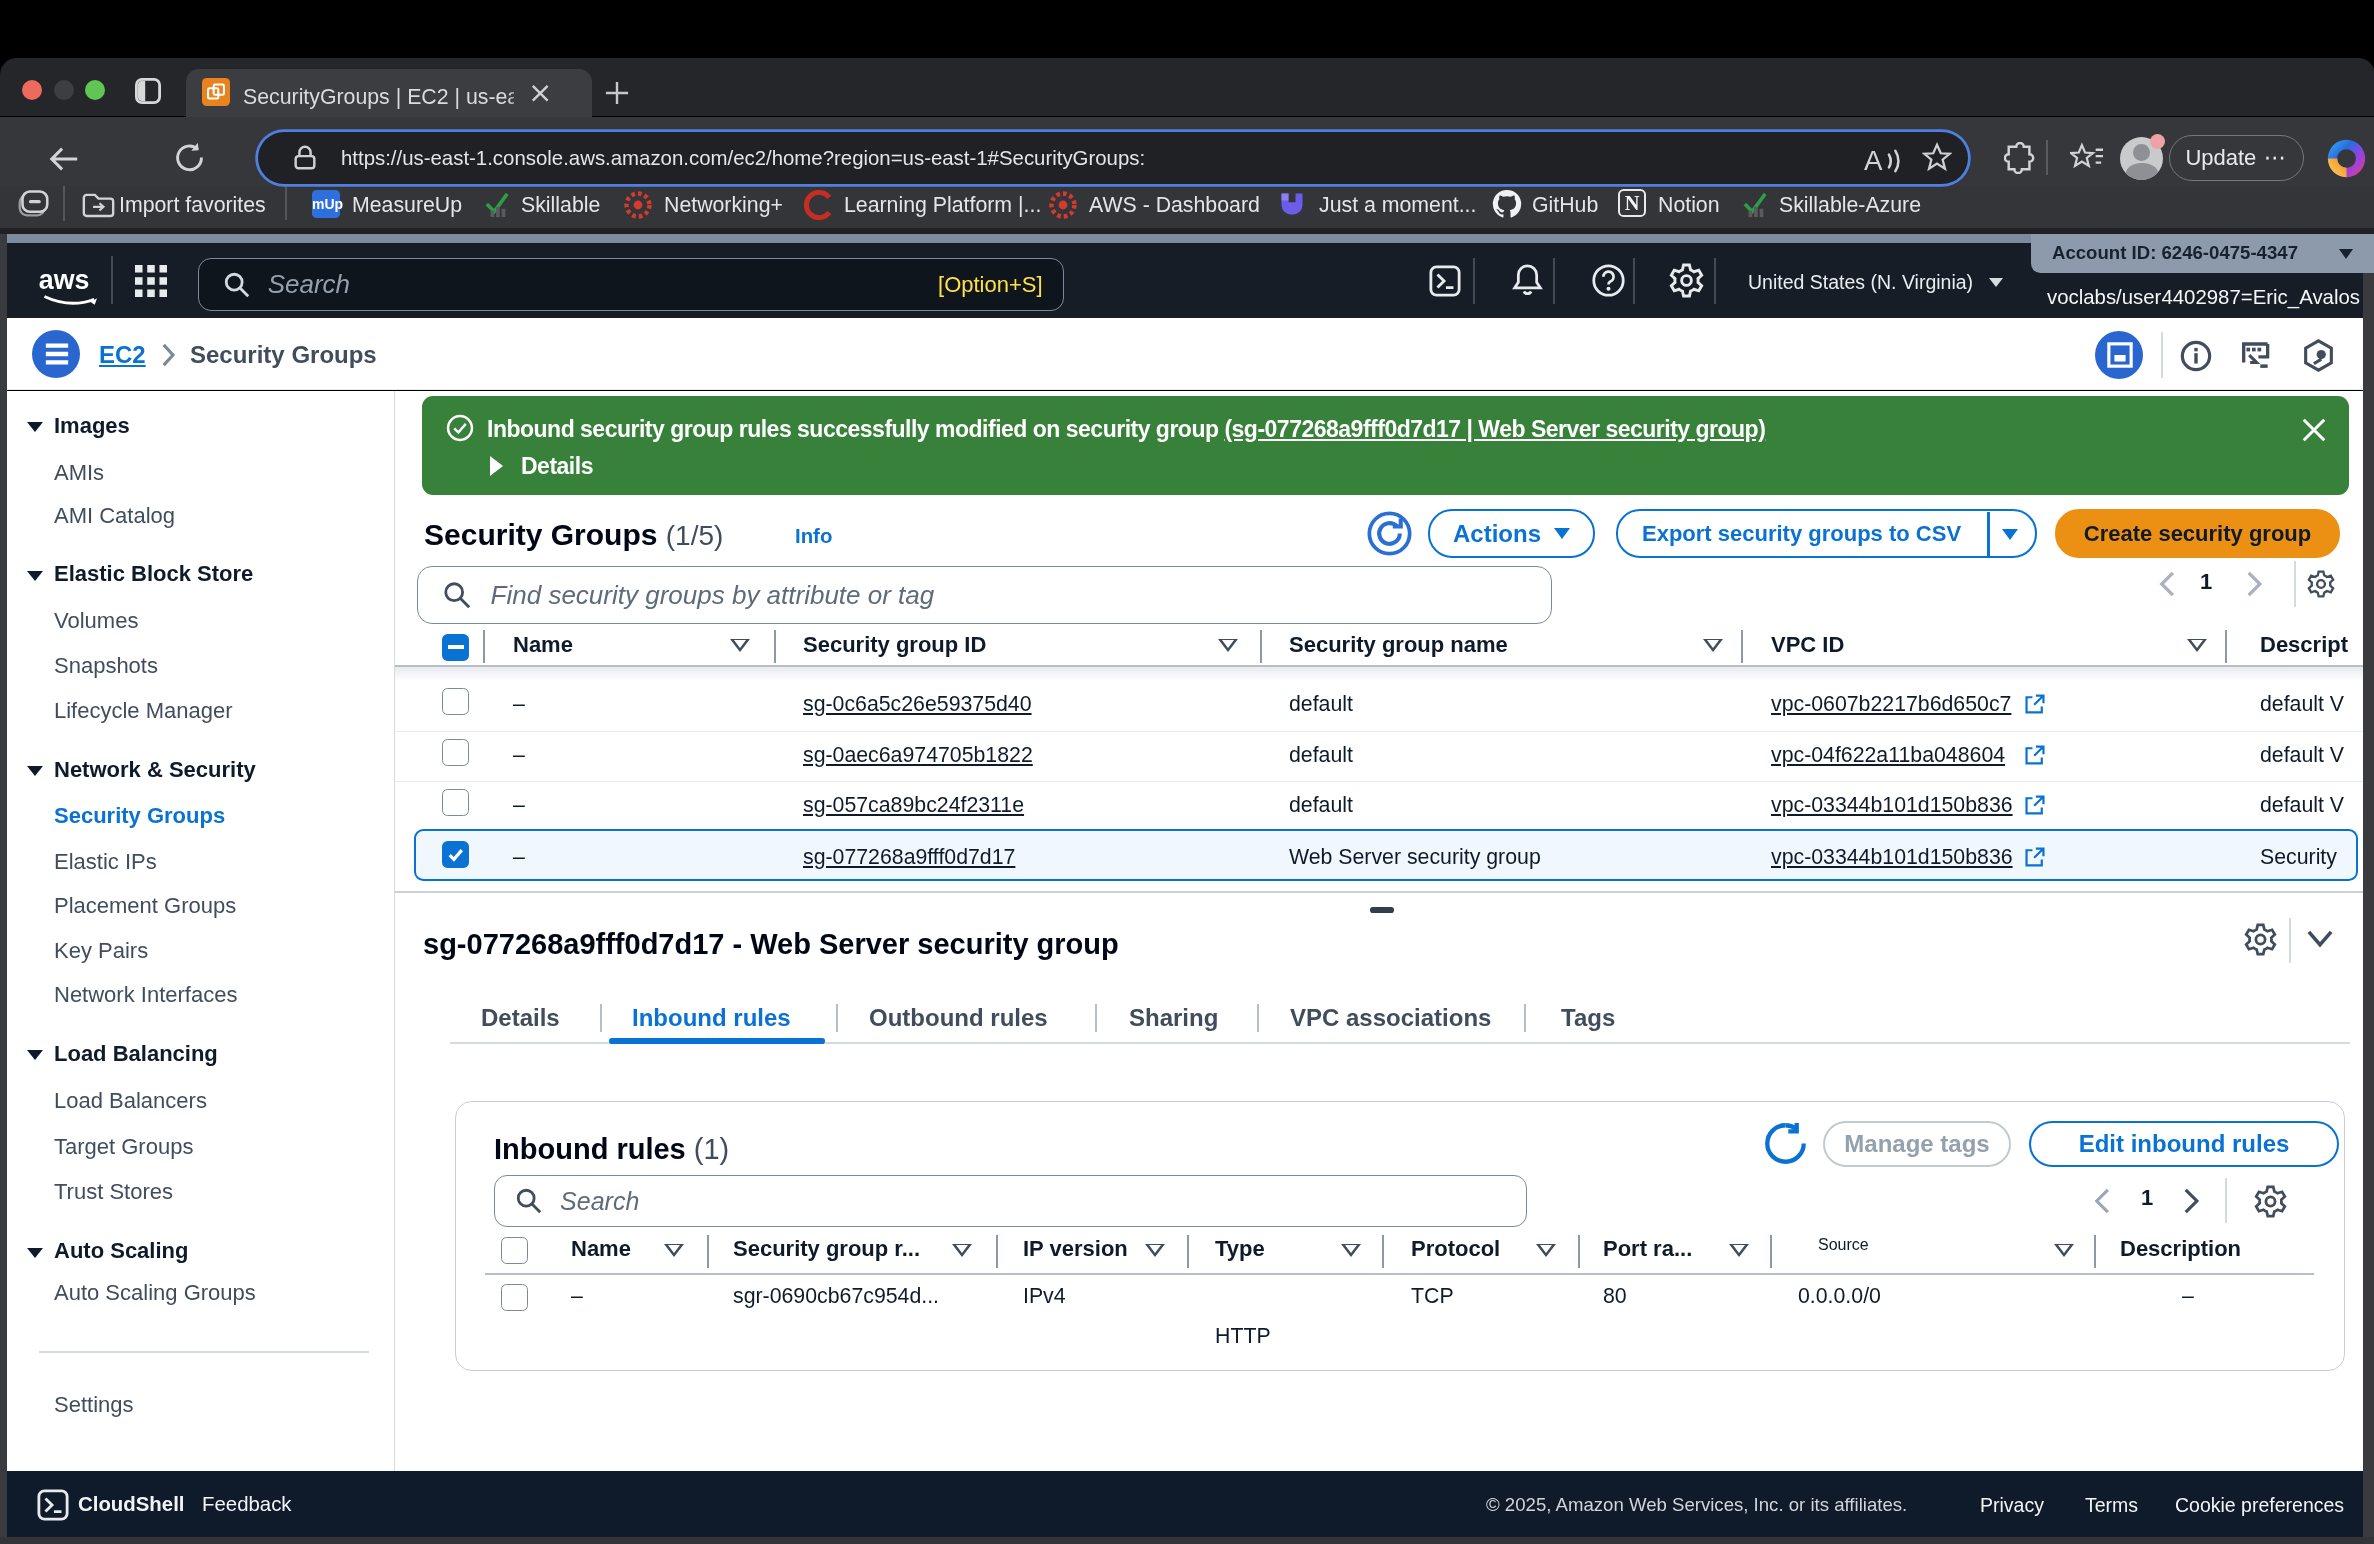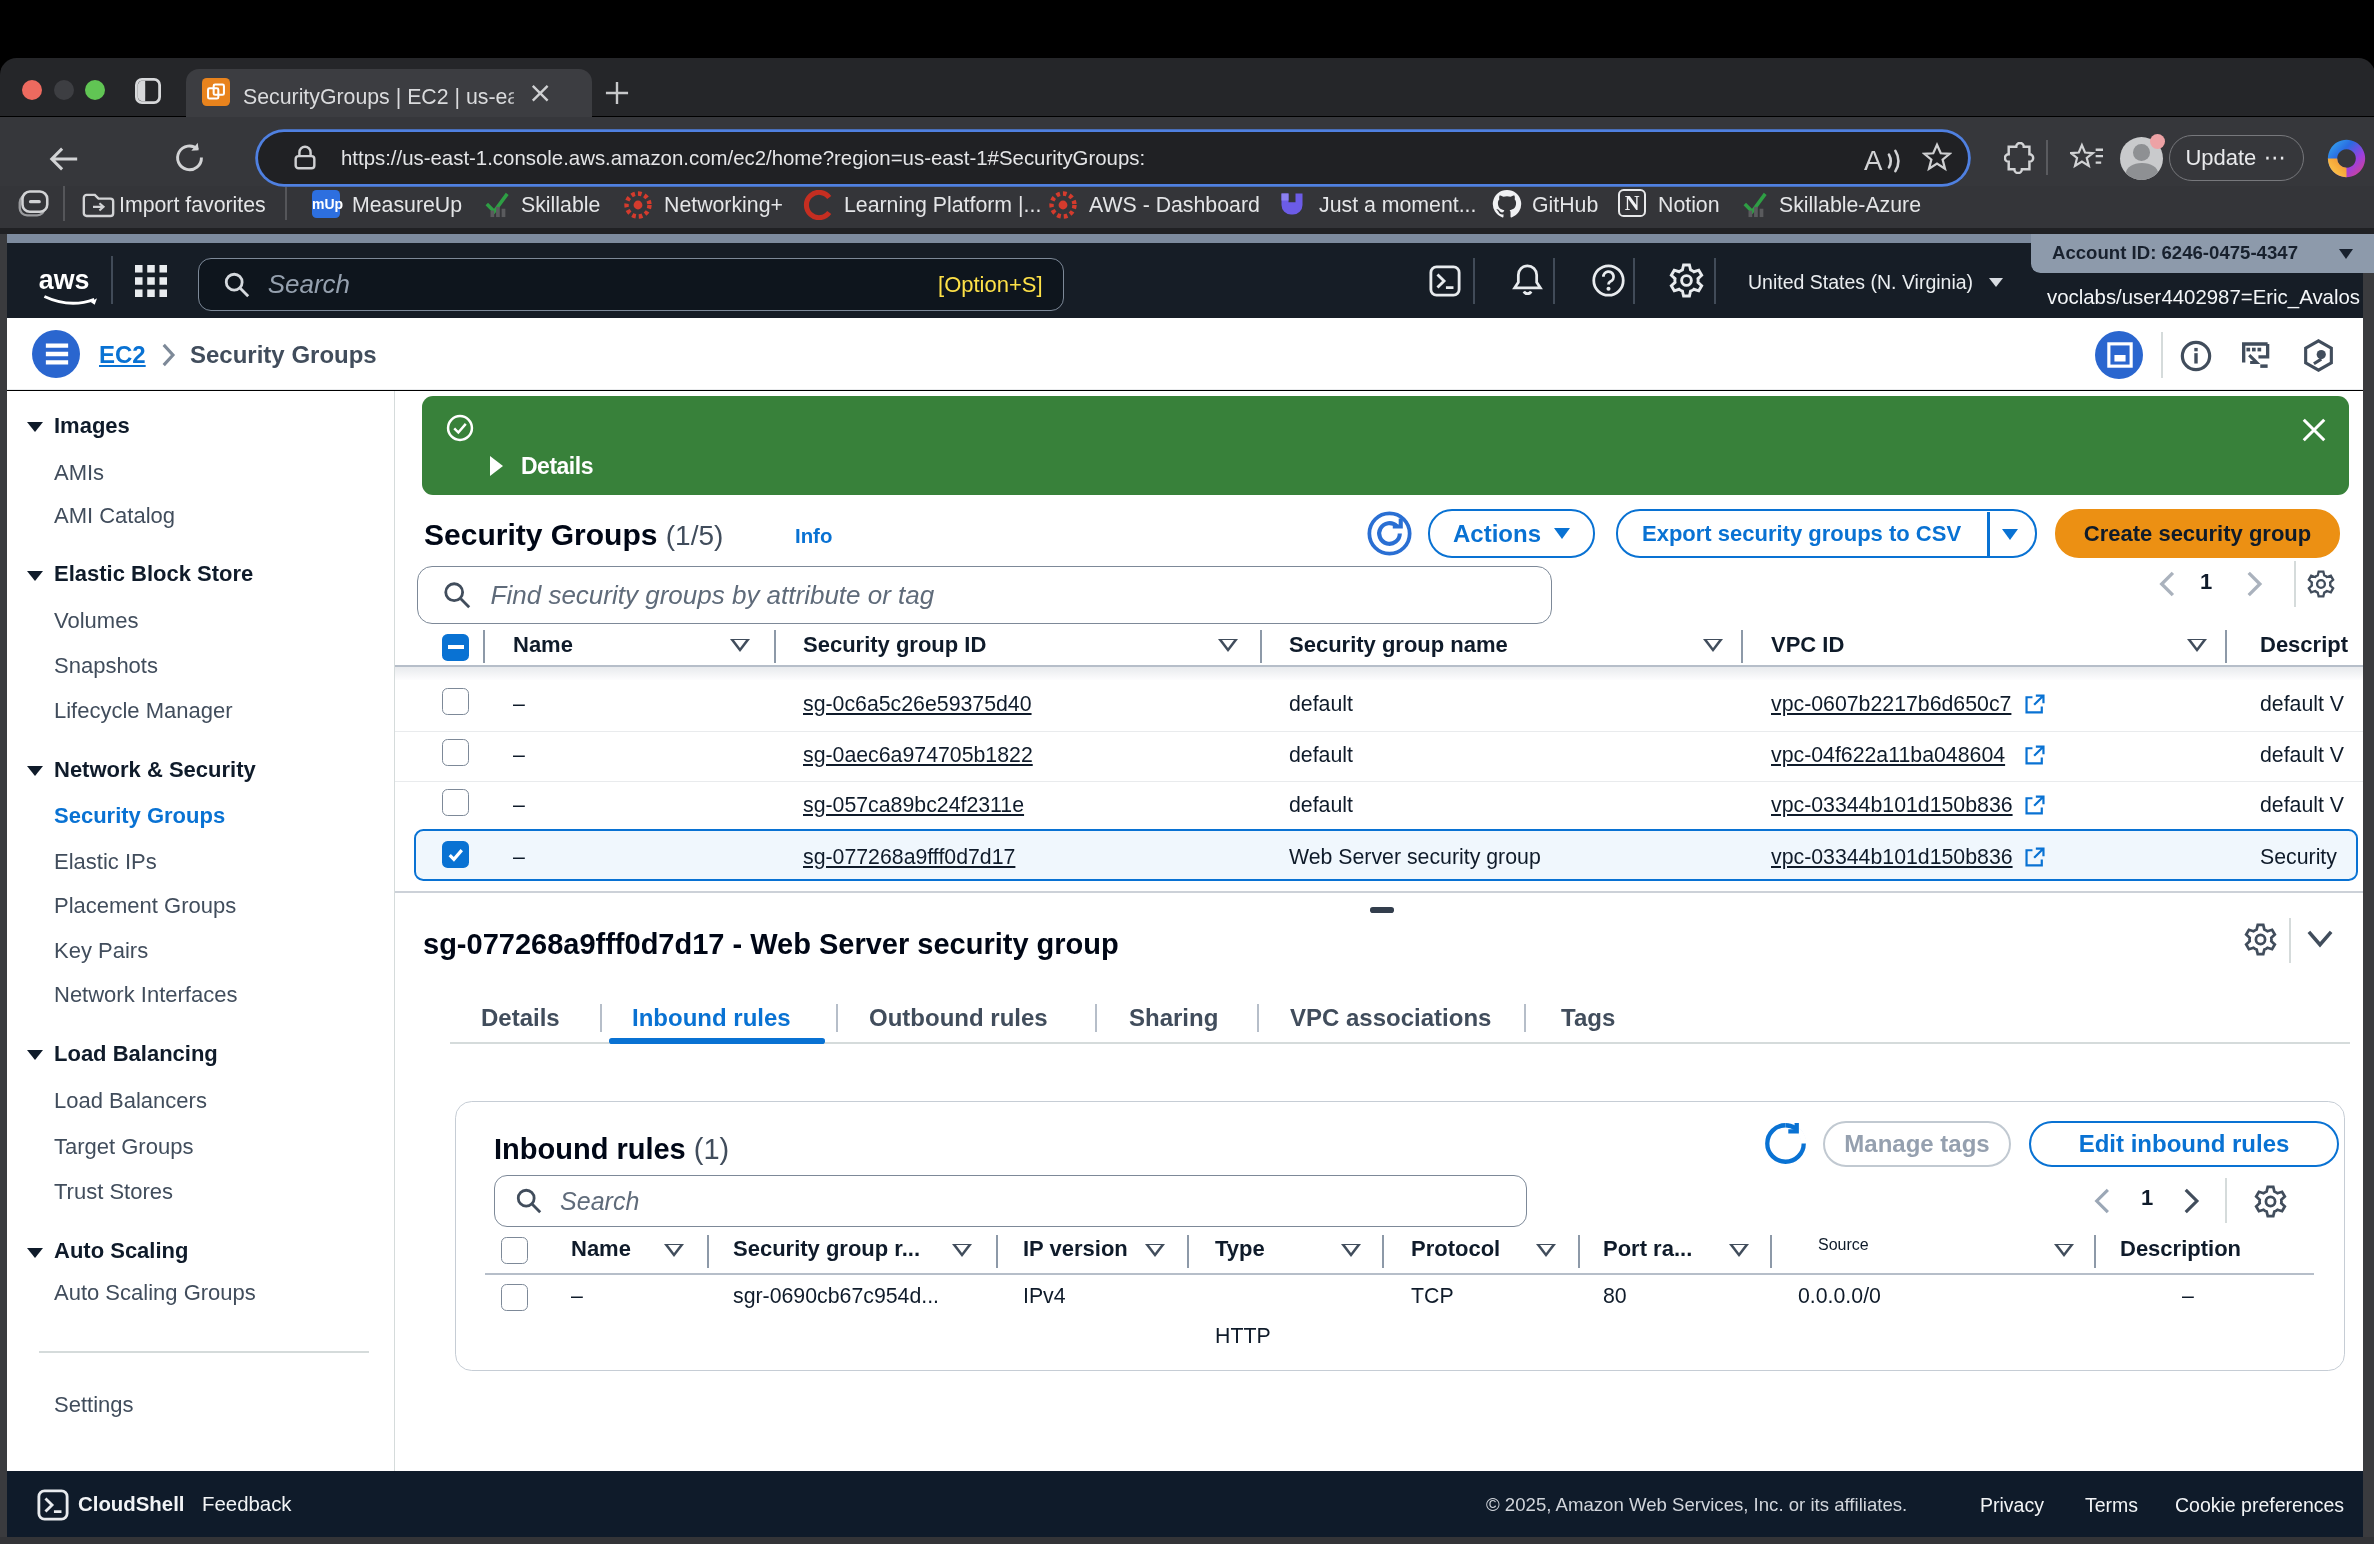--- a/index.html
+++ b/index.html
@@ -304,20 +304,21 @@
     .cell { position:absolute; font-size:21.3px; color:#0f1b2a; white-space:nowrap; }
     .pill { position:absolute; border:2.8px solid #0972d3; border-radius:24px; color:#0972d3; font-weight:bold; font-size:24px; display:flex; align-items:center; justify-content:center; background:#fff; }
     .pgn { position:absolute; font-size:22px; color:#414d5c; }
   </style>
 
   <div class="abs" style="left:422px;top:396px;width:1927px;height:99px;background:#38813a;border-radius:11px;"></div>
   <svg class="abs" style="left:446px;top:414px;" width="28" height="28" viewBox="0 0 34 34">
       <circle cx="17" cy="17" r="14.5" fill="none" stroke="#fff" stroke-width="3"></circle>
       <path d="M10 17.5 L15 22.5 L24 12" fill="none" stroke="#fff" stroke-width="3"></path>
     </svg>
+  <div class="abs" style="left:487px;top:416px;font-size:23px;letter-spacing:-0.5px;font-weight:bold;color:#fff;">Inbound security group rules successfully modified on security group <span style="text-decoration:underline;">(sg-077268a9fff0d7d17 | Web Server security group)</span></div>
   <div class="abs" style="left:490px;top:456px;width:0;height:0;border-top:10.2px solid transparent;border-bottom:10.2px solid transparent;border-left:13px solid #fff;"></div>
   <div class="abs" style="left:521px;top:453px;font-size:23px;letter-spacing:-0.5px;font-weight:bold;color:#fff;">Details</div>
   <svg class="abs" style="left:2300px;top:416px;" width="28" height="28" viewBox="0 0 30 30">
       <path d="M4 4 L26 26 M26 4 L4 26" stroke="#fff" stroke-width="3.2"></path>
     </svg>
 
   <div class="abs" style="left:424px;top:518px;font-size:30px;color:#000716;"><b>Security Groups</b> <span style="color:#414d5c;font-size:28px;">(1/5)</span></div>
   <div class="abs" style="left:795px;top:525px;font-size:20.4px;font-weight:bold;color:#0972d3;">Info</div>
   <svg class="abs" style="left:1367px;top:511px;" width="45" height="45" viewBox="0 0 48 48">
       <circle cx="24" cy="24" r="21.5" fill="none" stroke="#2a6fd3" stroke-width="4"></circle>

